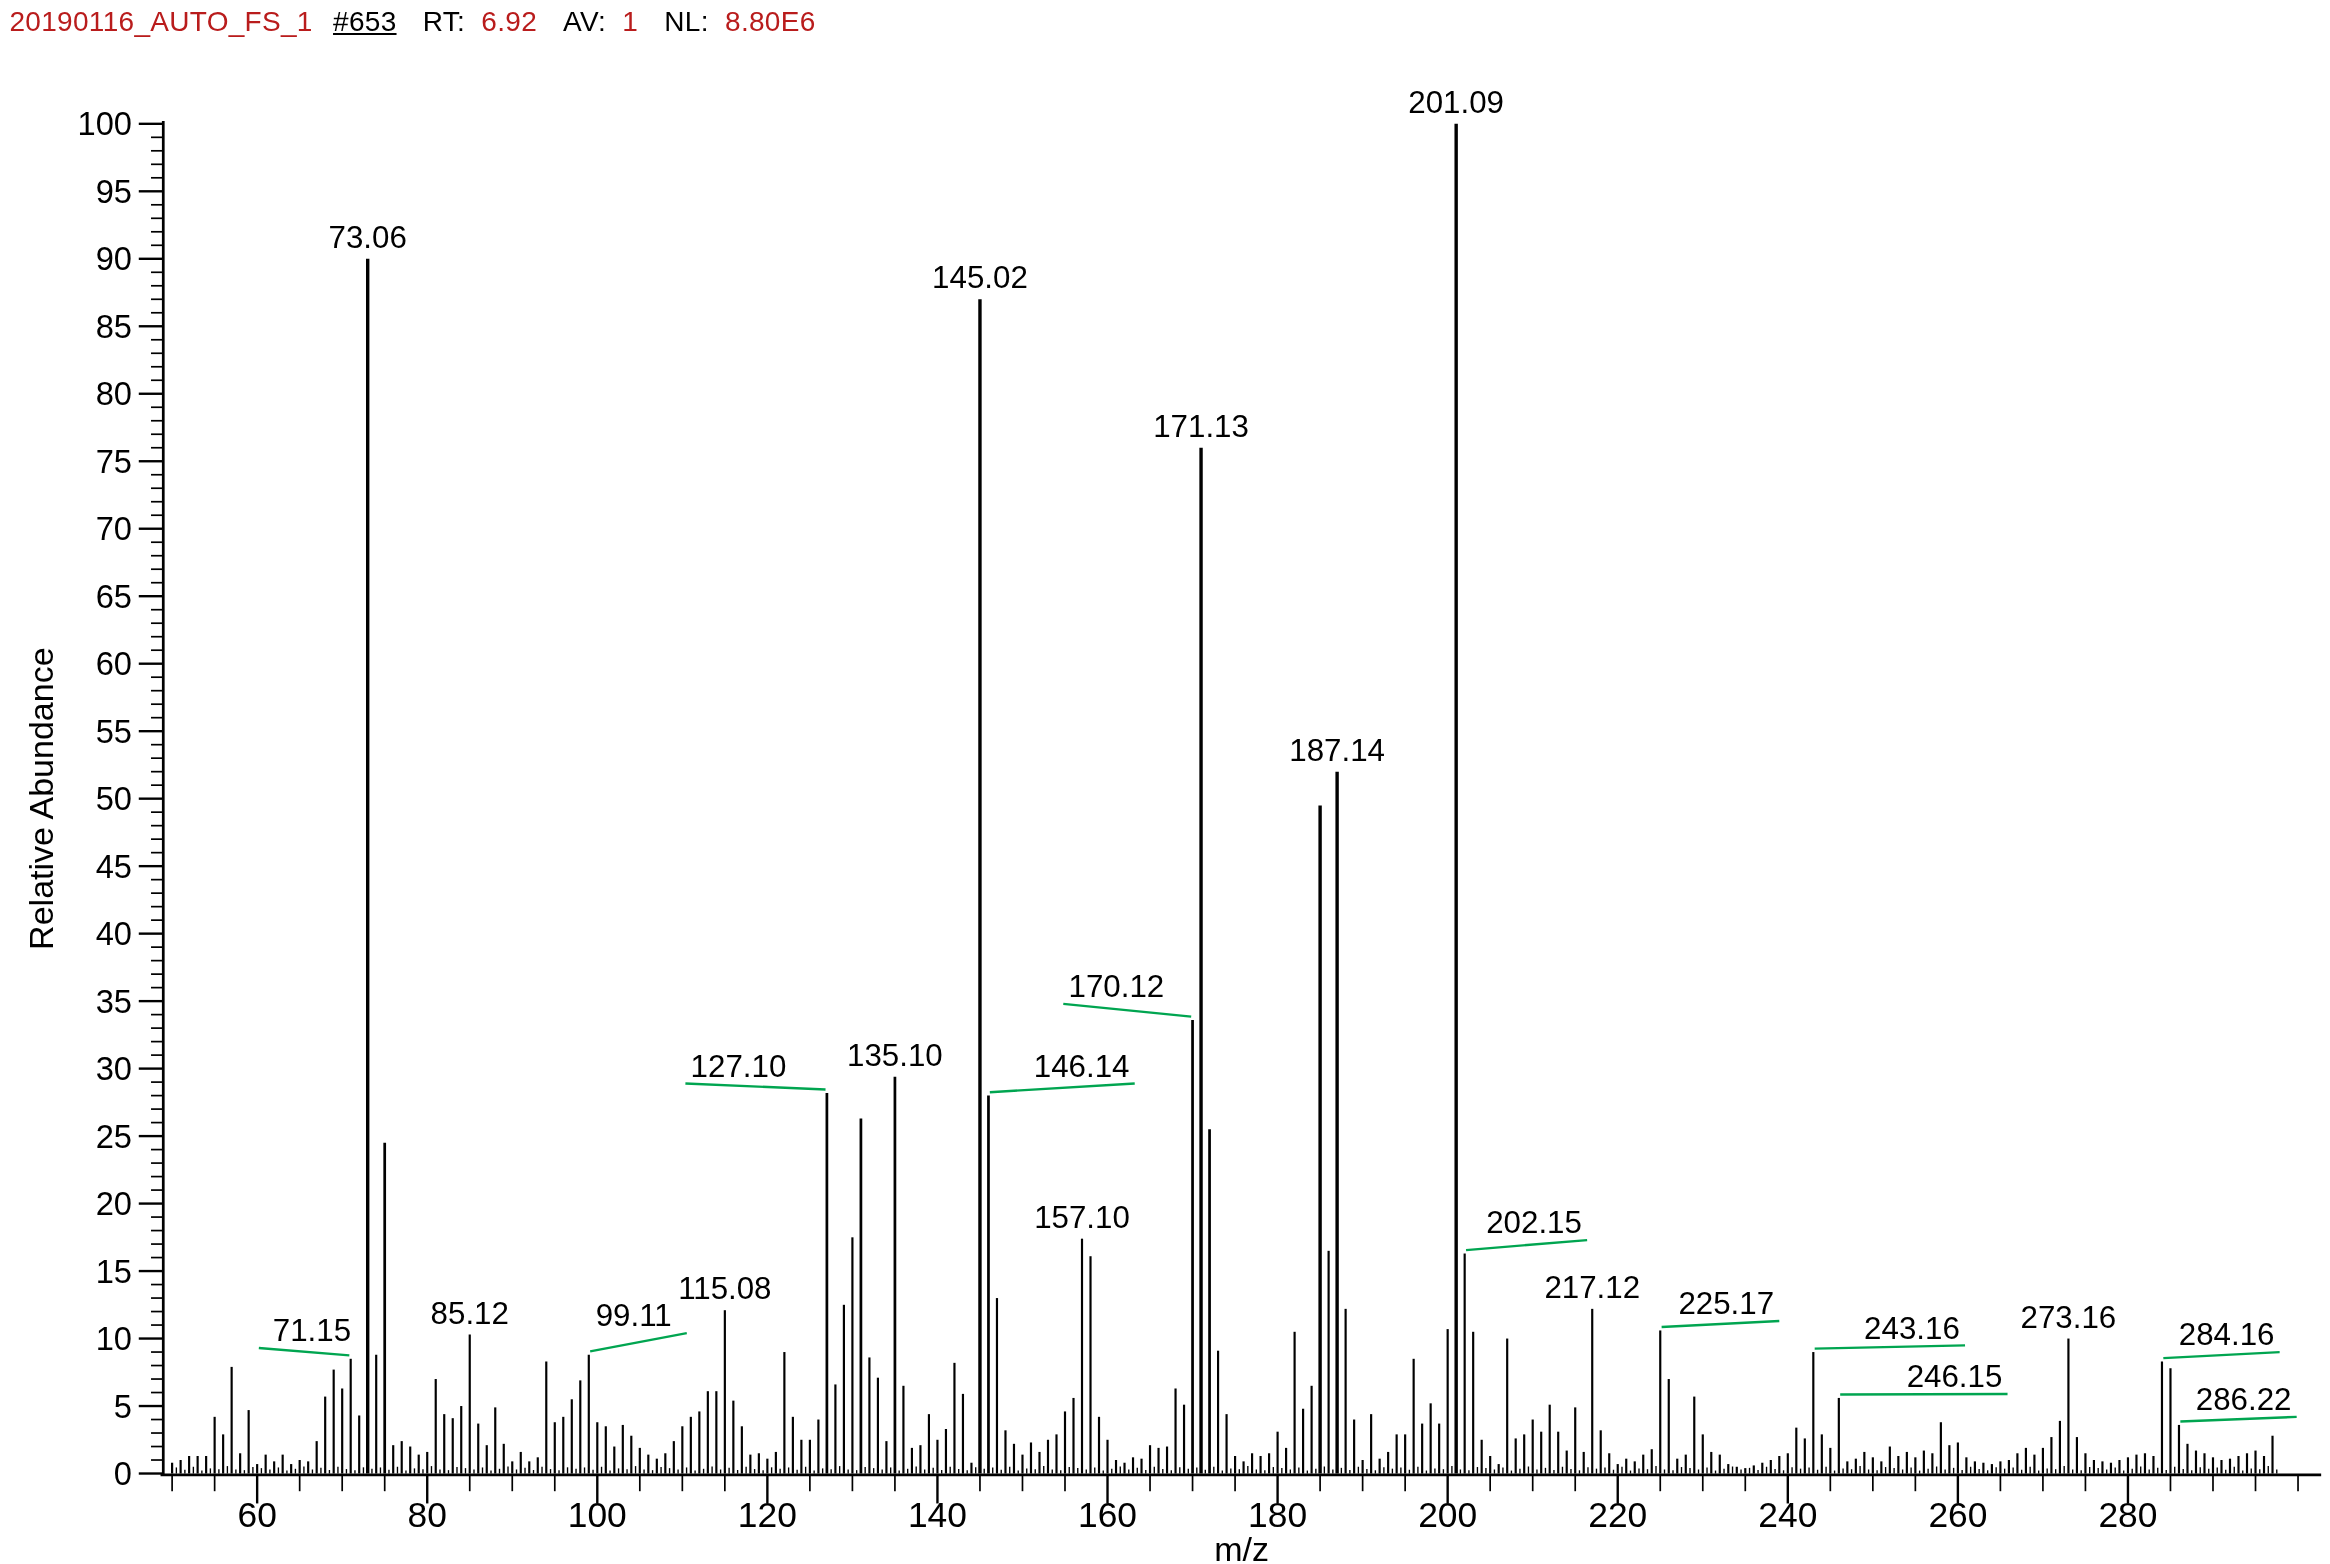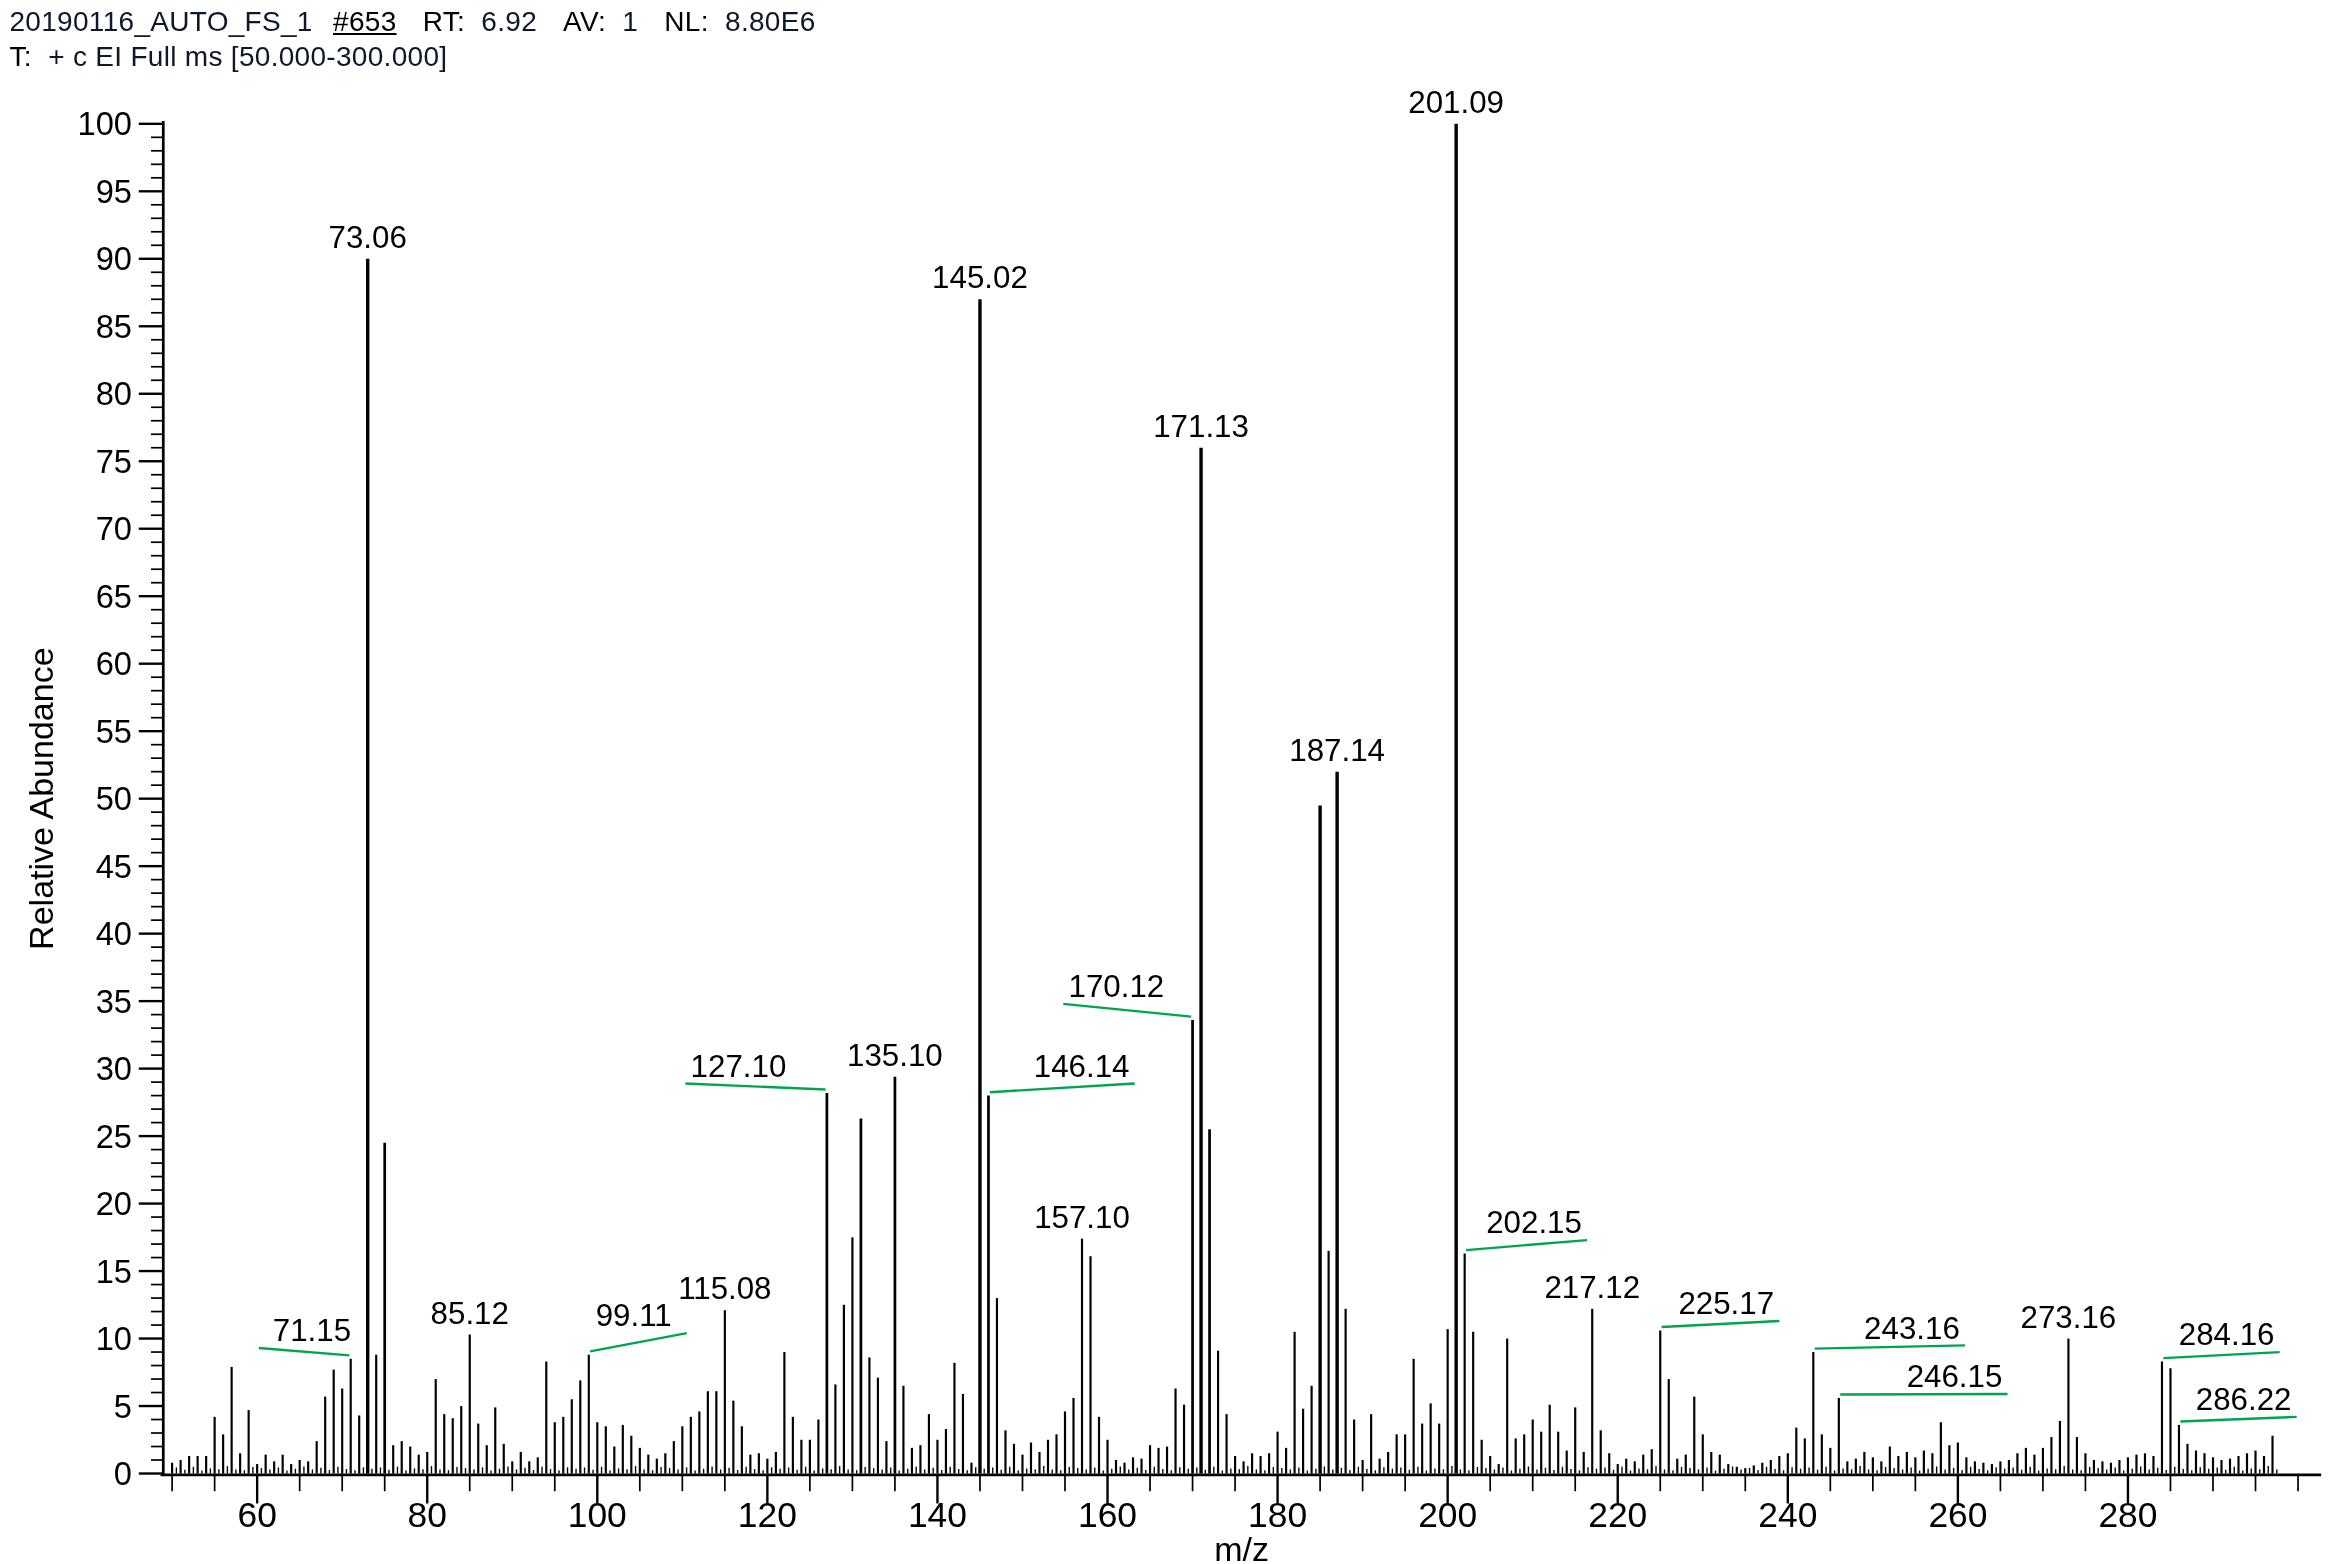--- a/index.html
+++ b/index.html
@@ -1,45 +1,41 @@
 <!DOCTYPE html>
 <html style="font-size:11px"><head>
 <meta charset="utf-8">
 <style>
   html,body{margin:0;padding:0;}
   body{
     width:2330px;height:1564px;background:#ffffff;overflow:hidden;position:relative;
     font-family:"Liberation Sans", sans-serif;color:#000;
   }
   .header{position:absolute;left:9.5px;top:4.1px;line-height:35px;font-size:28px;letter-spacing:0.3px;white-space:nowrap;}
-  .header .blue{color:#0f172a;}
+  .header .blue{color:#b91c1c;}
   .header .black{color:#000000;}
   .gap-l{margin-left:18px;}
   .gap-m{margin-left:12.2px;text-decoration:underline;}
   .gap-s{margin-left:8.2px;}
   #plot{position:absolute;left:0;top:0;}
   svg text{font-family:"Liberation Sans", sans-serif;}
 </style>
 </head>
 <body>
 
 <div class="header">
   <div>
     <span class="blue">20190116_AUTO_FS_1</span>
     <span class="black gap-m">#653</span>
     <span class="black gap-l">RT:</span>
     <span class="blue gap-s">6.92</span>
     <span class="black gap-l">AV:</span>
     <span class="blue gap-s">1</span>
     <span class="black gap-l">NL:</span>
     <span class="blue gap-s">8.80E6</span>
-  </div>
-  <div>
-    <span class="black">T:</span>
-    <span class="blue gap-s">+ c EI Full ms [50.000-300.000]</span>
   </div>
 </div>
 
 <svg id="plot" width="2330" height="1564" viewBox="0 0 3425 2299" xmlns="http://www.w3.org/2000/svg">
     <g>
       <line x1="259.25" y1="2166" x2="259.25" y2="2157.072" stroke="#000000" stroke-width="2"></line>
       <line x1="271.75" y1="2166" x2="271.75" y2="2160.4448" stroke="#000000" stroke-width="2"></line>
       <line x1="284.25" y1="2166" x2="284.25" y2="2156.08" stroke="#000000" stroke-width="2"></line>
       <line x1="296.75" y1="2166" x2="296.75" y2="2161.6352" stroke="#000000" stroke-width="2"></line>
       <line x1="309.25" y1="2166" x2="309.25" y2="2158.4608" stroke="#000000" stroke-width="2"></line>

